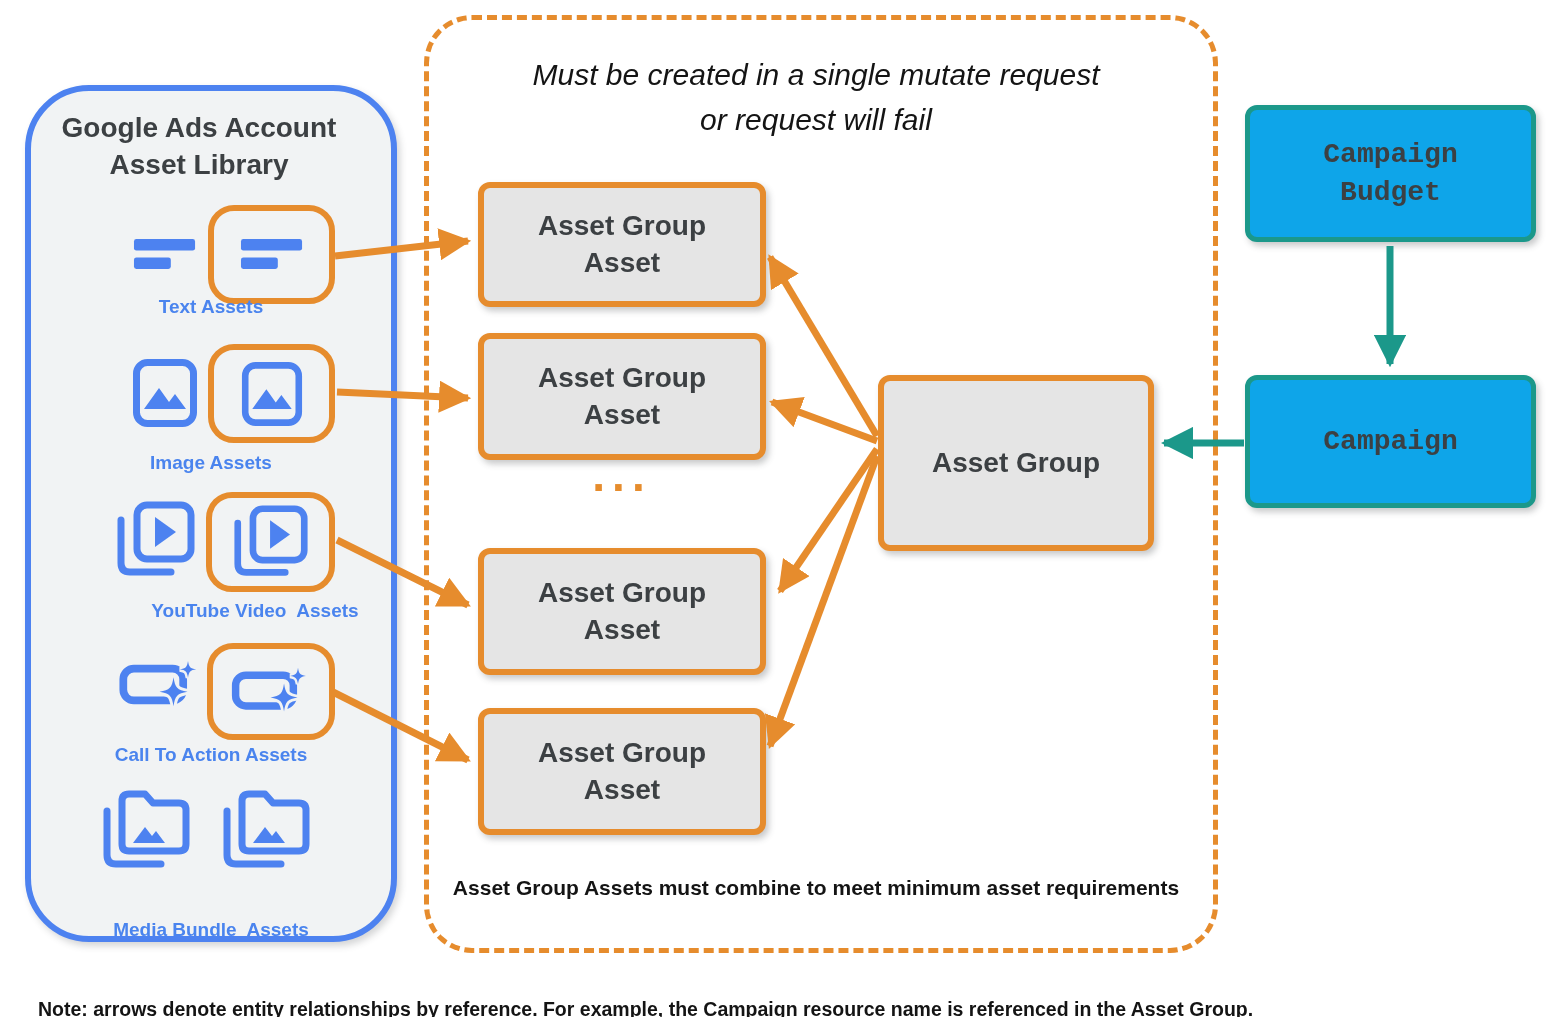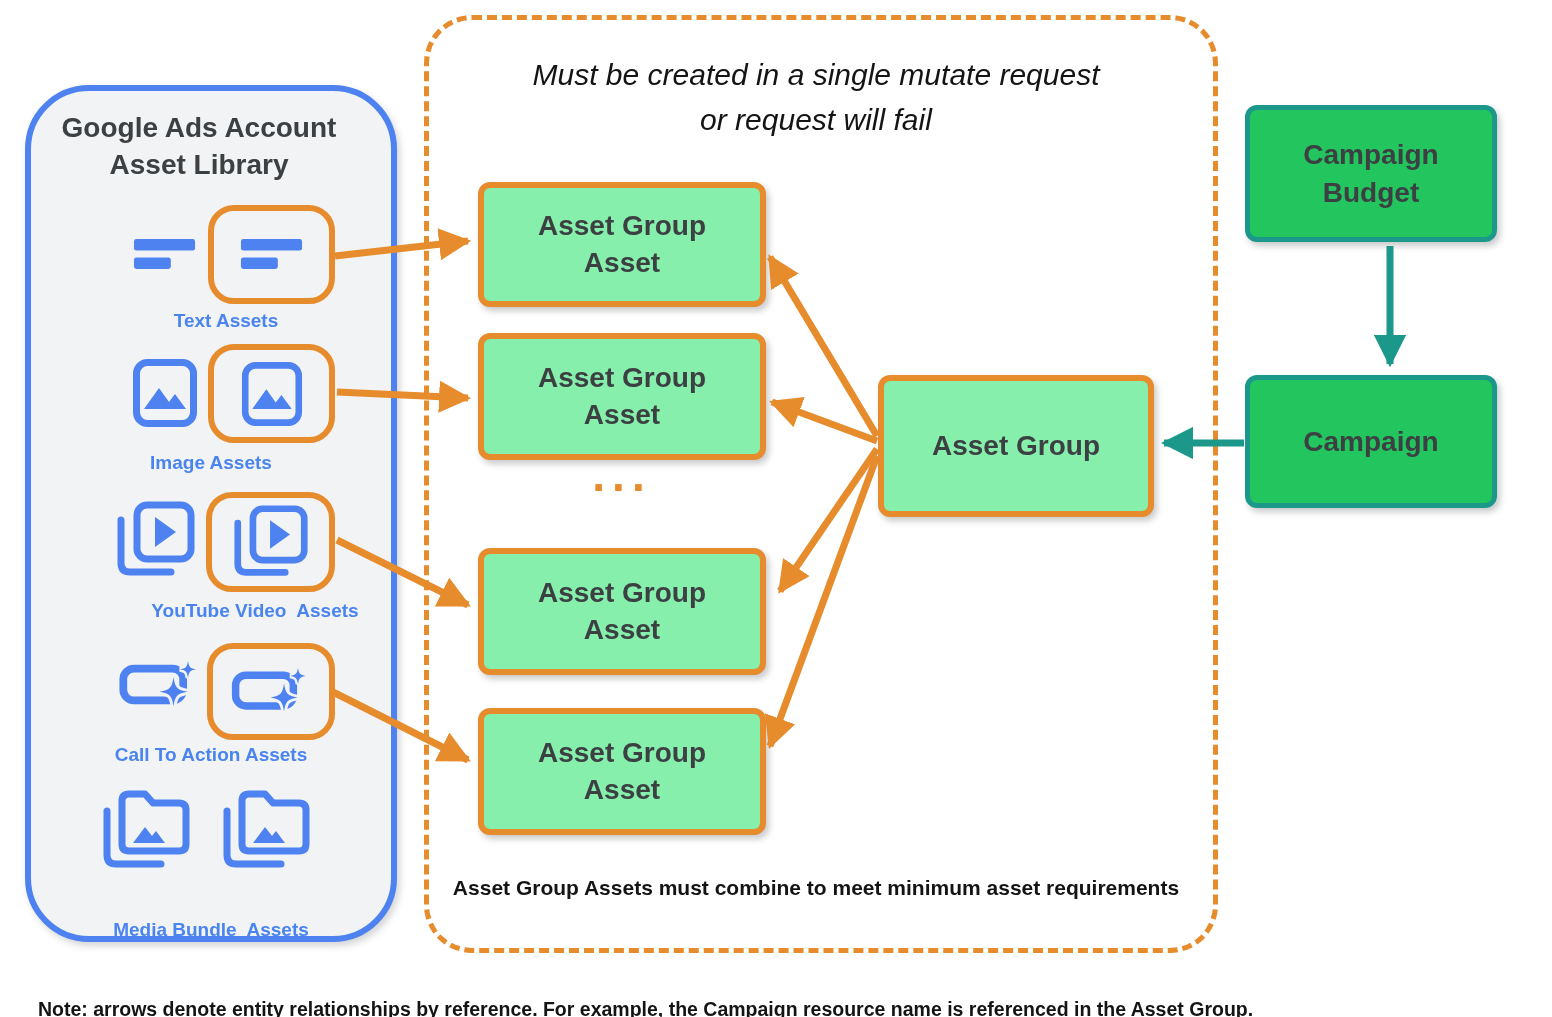--- a/index.html
+++ b/index.html
@@ -33,41 +33,41 @@
   .mutate-panel{
     position:absolute;left:424px;top:15px;width:784px;height:928px;
     background:#ffffff;border:5px dashed #E68C2D;border-radius:48px;
   }
   .mutate-title{
     position:absolute;left:471px;top:52px;width:690px;text-align:center;
     font-size:30px;font-weight:normal;font-style:italic;color:#141414;line-height:1.5;
   }
   .aga-box,.ag-box{
     position:absolute;left:478px;width:288px;
-    background:#86efac;border:6px solid #E68C2D;border-radius:12px;
+    background:#e5e5e5;border:6px solid #E68C2D;border-radius:12px;
     display:flex;align-items:center;justify-content:center;
     box-shadow:3px 4px 6px rgba(60,64,67,.28);box-sizing:border-box;
   }
   .aga-box .box-text{width:220px;text-align:center;font-size:28px;font-weight:bold;color:#3C4043;line-height:1.3;}
   .dots{
     position:absolute;left:478px;top:452px;width:288px;text-align:center;
     color:#E68C2D;font-size:46px;font-weight:bold;letter-spacing:7px;line-height:1;
   }
   .mutate-footnote{
     position:absolute;left:444px;top:876px;width:744px;text-align:center;
     font-size:21px;font-weight:bold;color:#141414;
   }
   
-  .ag-box{left:878px;top:375px;width:276px;height:142px;}
+  .ag-box{left:878px;top:375px;width:276px;height:176px;}
   .ag-box .box-text{text-align:center;font-size:28px;font-weight:bold;color:#3C4043;}
   .teal-box{
-    position:absolute;left:1245px;width:252px;
-    background:#22c55e;border:5px solid #1B988A;border-radius:12px;
+    position:absolute;left:1245px;width:291px;
+    background:#0ea5e9;border:5px solid #1B988A;border-radius:12px;
     display:flex;align-items:center;justify-content:center;
-    box-shadow:3px 4px 6px rgba(60,64,67,.28);box-sizing:border-box;
+    box-shadow:3px 4px 6px rgba(60,64,67,.28);box-sizing:border-box;font-family:Liberation Mono, monospace;
   }
   .teal-box .box-text{width:210px;text-align:center;font-size:28px;font-weight:bold;color:#3C4043;line-height:1.35;}
   
   .page-note{
     position:absolute;left:38px;top:978px;width:1480px;
     font-size:19.5px;font-weight:bold;color:#141414;margin-top:20px;
   }
   
   .arrows{position:absolute;left:0;top:0;width:1552px;height:1017px;pointer-events:none;}
 </style>
@@ -90,21 +90,21 @@
   <div class="hl-box" style="left:208px;top:205px;width:115px;height:87px;">
     <span>
       <svg class="icon-svg" width="64" height="33" viewBox="0 0 66 34">
           <g class="blue-fill">
             <rect x="1" y="1" width="63" height="12" rx="2.5"></rect>
             <rect x="1" y="20" width="38" height="12" rx="2.5"></rect>
           </g>
         </svg>
     </span>
   </div>
-  <div class="asset-label" style="top:310px;padding-left:15px;">Text Assets</div>
+  <div class="asset-label" style="top:296px;">Text Assets</div>
 
   <div class="plain-icon" style="left:132px;top:358px;">
     <svg class="icon-svg" width="66" height="70" viewBox="0 0 66 70">
         <rect class="blue-stroke" x="4.5" y="4.5" width="57" height="61" rx="11"></rect>
         <path class="blue-fill" d="M12 51 L27 30 L37 44 L43 36 L54 51 Z"></path>
       </svg>
   </div>
   <div class="hl-box" style="left:208px;top:344px;width:115px;height:87px;">
     <span>
       <svg class="icon-svg" width="62" height="66" viewBox="0 0 66 70">

